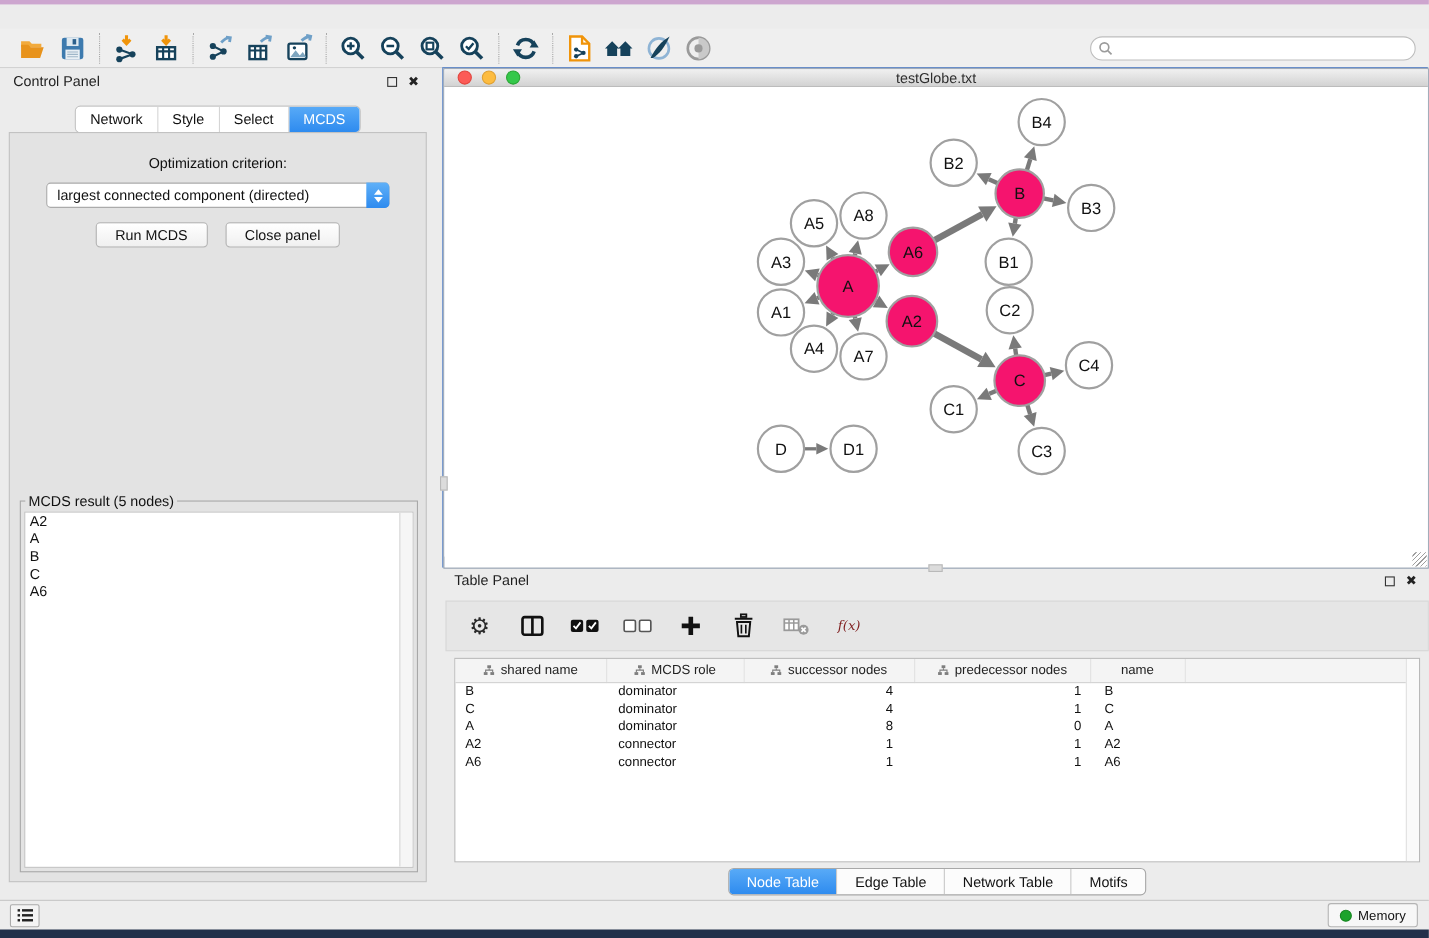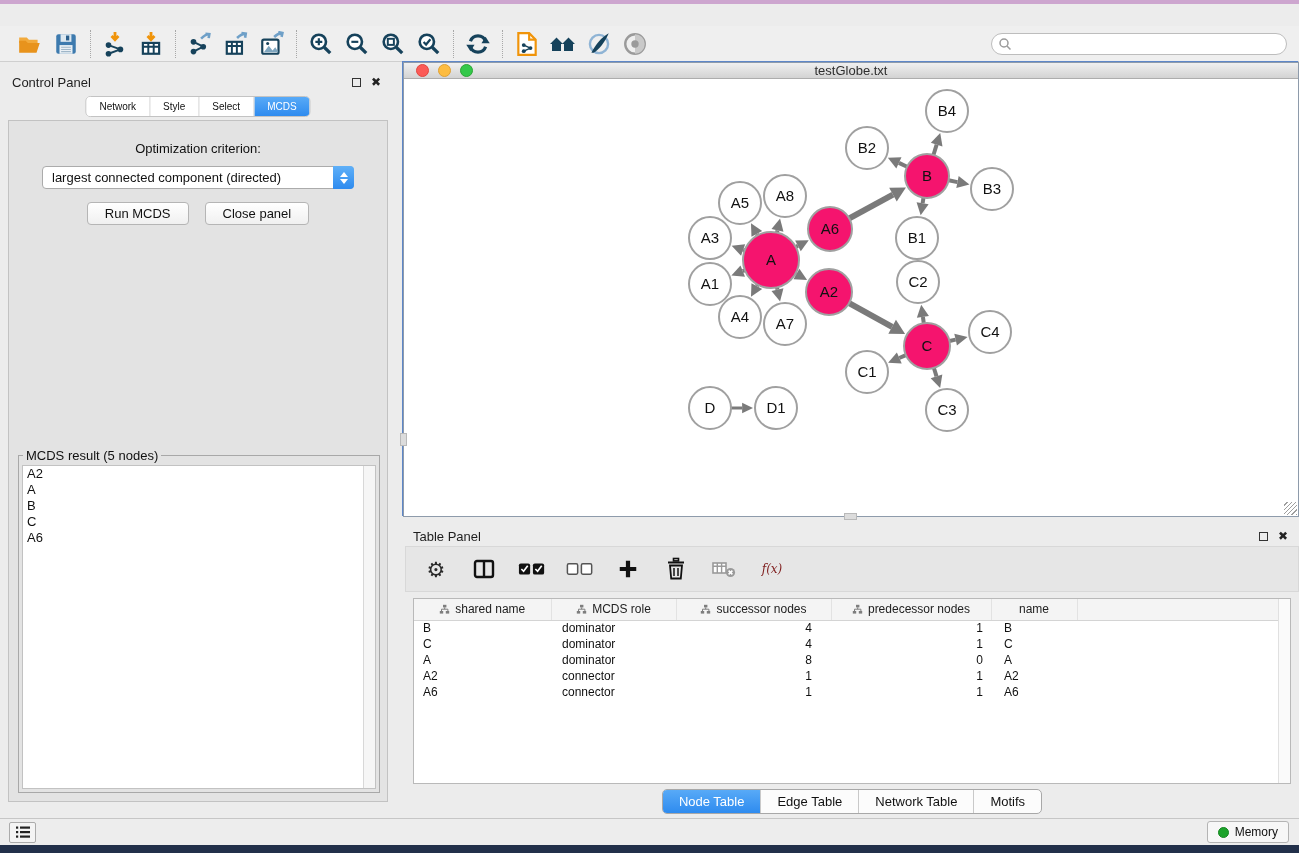--- a/index.html
+++ b/index.html
@@ -32,27 +32,27 @@
   .fx { font-family:"DejaVu Serif", serif; font-style:italic; font-size:12px; color:#7f1d1d; }
   .searchbox { margin-left:auto; margin-right:12px; width:296px; height:22px; background:#FFF;
     border:1px solid #BDBDBD; border-radius:12px; display:flex; align-items:center; padding-left:6px; }
   .searchbox input { border:none; outline:none; flex:1; height:18px; font-size:12px; background:transparent; }
 
   
   .workspace { position:absolute; left:0; top:62px; right:0; height:756px; background:#ECECEC; }
 
   
   .control-panel { position:absolute; left:4px; top:4px; width:388px; height:748px; }
-  .panel-titlerow { height:24px; display:flex; align-items:flex-end; font-size:13px; color:#1E1E1E; padding:0 8px; }
+  .panel-titlerow { height:24px; display:flex; align-items:flex-start; font-size:13px; color:#1E1E1E; padding:0 8px; }
   .panel-titlerow .spacer { flex:1; }
   .wbtn { width:16px; height:16px; display:flex; align-items:center; justify-content:center; margin-left:4px; color:#222; font-size:12px; }
   .float-sq { width:9px; height:9px; border:1.5px solid #333; display:inline-block; }
   .cp-tabs { position:absolute; left:50%; transform:translateX(-50%); top:30px; display:flex;
     border:1px solid #C3C3C3; border-radius:5px; overflow:hidden; background:#FFF; }
-  .cp-tabs .tab { padding:4px 13px; font-size:10px; color:#111; background:#FFF; border-left:1px solid #D5D5D5; cursor:default; }
+  .cp-tabs .tab { padding:4px 13px; font-size:13px; color:#111; background:#FFF; border-left:1px solid #D5D5D5; cursor:default; }
   .cp-tabs .tab:first-child { border-left:none; }
   .cp-tabs .tab.active { background:linear-gradient(#58AAF7,#2E8BEF); color:#FFF; }
   .cp-content { position:absolute; left:4px; right:4px; top:54px; bottom:12px; background:#E3E3E3;
     border:1px solid #C2C2C2; }
   .opt-label { margin-top:20px; text-align:center; font-size:13px; color:#101010; }
   .selectbox { position:relative; width:312px; height:23px; margin:10px auto 0; background:#FFF;
     border:1px solid #ABABAB; border-radius:4px; font-size:13px; color:#111;
     display:flex; align-items:center; padding-left:9px; }
   .selectbox .stepper { position:absolute; right:-1px; top:-1px; bottom:-1px; width:21px;
     background:linear-gradient(#5FB0F8,#2E8BEF); border-radius:0 4px 4px 0;

